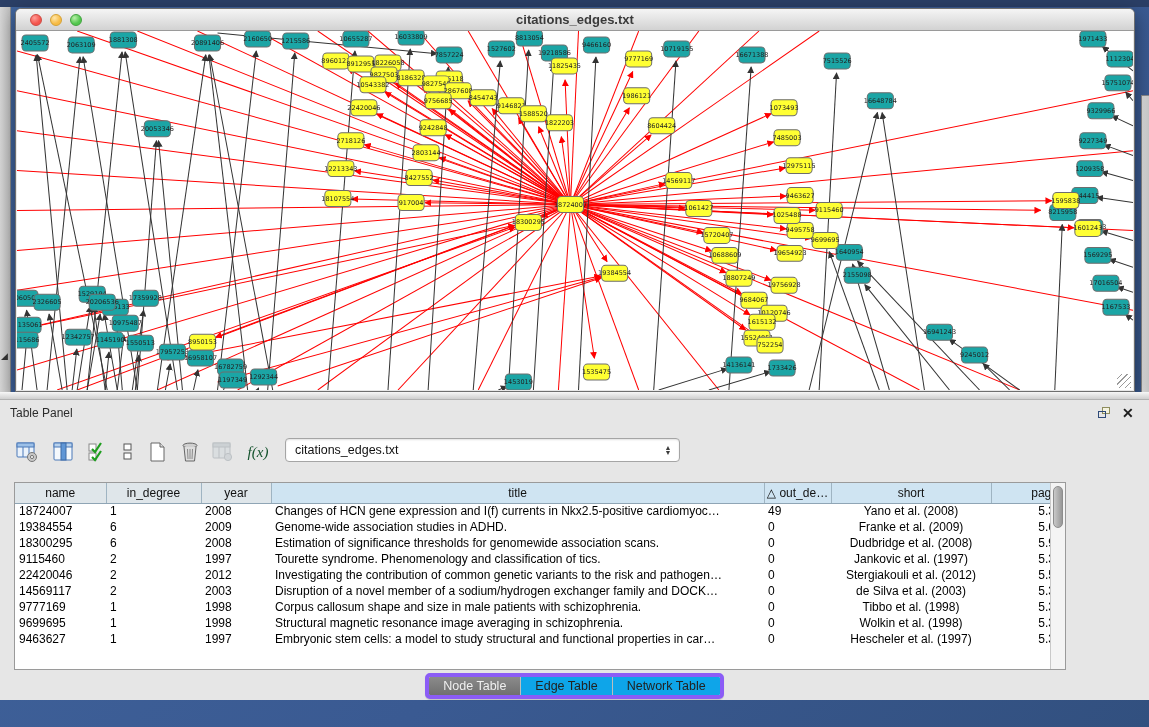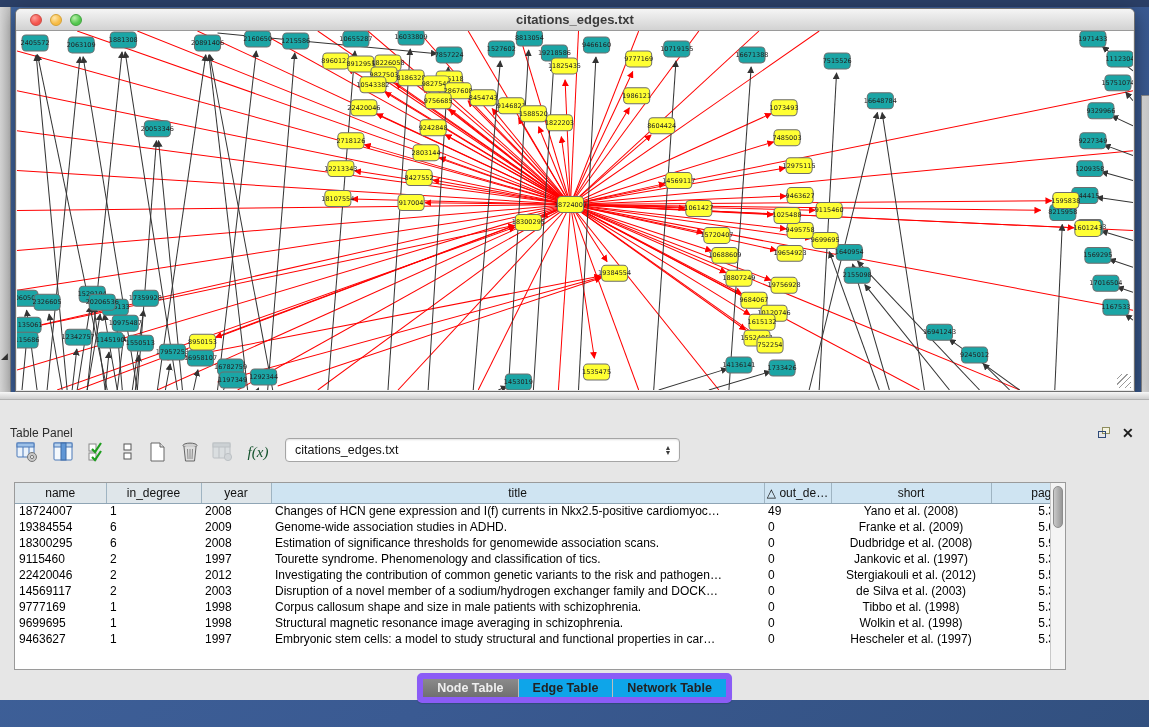--- a/index.html
+++ b/index.html
@@ -30,21 +30,21 @@
   .tl.green  { left:54px; background:radial-gradient(circle at 35% 30%,#b8f0a8,#52c64e 60%); border:1px solid #41a33e; }
   #net-canvas-wrap { position:absolute; left:1px; top:22px; right:1px; bottom:1px; background:#fff; overflow:hidden; }
   #net-canvas { width:100%; height:100%; display:block; }
   #resize-grip { position:absolute; right:2px; bottom:2px; width:14px; height:14px;
     background:repeating-linear-gradient(135deg,transparent 0 3px,#9a9a9a 3px 4px); }
 
   
   #table-panel { position:absolute; left:0; top:392px; width:1149px; height:308px; background:#e6e6e6; }
   #splitter { position:absolute; left:0; top:0; width:100%; height:8px;
     background:linear-gradient(#f7f7f7,#cfcfcf); border-bottom:1px solid #b2b2b2; }
-  #panel-header { position:absolute; left:0; top:8px; width:100%; height:26px;margin-top:20px; }
+  #panel-header { position:absolute; left:0; top:8px; width:100%; height:26px; }
   #panel-header .ptitle { position:absolute; left:10px; top:6px; font-size:12px; color:#2c2c2c; }
   #float-icon { position:absolute; left:1098px; top:7px; width:14px; height:13px; cursor:pointer; }
   #float-icon .sq1 { position:absolute; left:4px; top:0; width:8px; height:7px; border:1px solid #8e8d5e; background:#f4f3e0; }
   #float-icon .sq2 { position:absolute; left:0; top:4px; width:8px; height:7px; border:1px solid #2e4a78; background:transparent; }
   #close-icon { position:absolute; left:1122px; top:5px; font-size:14px; font-weight:bold; color:#1c1c1c; cursor:pointer; }
 
   #toolbar { position:absolute; left:14px; top:42px; height:40px; width:1100px; }
   .tbtn { position:absolute; top:4px; width:26px; height:28px; display:flex; align-items:center; justify-content:center; cursor:pointer; }
   .fx { font-family:Liberation Serif, serif; font-style:italic; font-size:15px; color:#14532d; }
   #table-combo { position:absolute; left:271px; top:4px; width:395px; height:24px; background:#fff;
@@ -64,22 +64,22 @@
   table.grid th.hblue { background:#cfe4f2; }
   table.grid td { height:16px; font-size:12px; color:#000; white-space:nowrap; overflow:hidden;
     padding:0 4px; }
   td.al { text-align:left; } td.ac { text-align:center; }
   #vscroll { position:absolute; right:0; top:0; width:15px; height:100%;
     background:#f4f4f4; border-left:1px solid #c9c9c9; }
   #vscroll .thumb { position:absolute; left:2px; top:3px; width:10px; height:42px; border-radius:6px;
     background:linear-gradient(90deg,#c9c9c9,#989898); border:1px solid #8d8d8d; }
 
   #tabs-row { position:absolute; left:0; top:281px; width:100%; height:22px; text-align:center; }
-  #tabs { display:inline-flex; border:6px solid #8b5cf6; border-radius:5px; overflow:hidden;
-    background:#fff; box-shadow:0 1px 1px rgba(0,0,0,.15);font-weight:bold; }
+  #tabs { display:inline-flex; border:4px solid #8b5cf6; border-radius:5px; overflow:hidden;
+    background:#fff; box-shadow:0 1px 1px rgba(0,0,0,.15); }
   .tab { padding:2px 14px; font-size:12.5px; color:#222; background:#0ea5e9; border-left:1px solid #bdbdbd; cursor:pointer; }
   .tab:first-child { border-left:none; }
   .tab.active { background:linear-gradient(#8b8b8b,#707070); color:#efefef; }
 
   #status-bar { position:absolute; left:0; top:700px; width:1149px; height:27px;
     background:linear-gradient(#e3e3e3,#cfcfcf); border-top:1px solid #9e9e9e; }
   #status-bar .mem { position:absolute; right:46px; top:7px; font-size:11.5px; color:#2a2a2a; }
   #mem-dot { position:absolute; right:24px; top:5px; width:14px; height:14px; border-radius:50%;
     background:radial-gradient(circle at 35% 30%,#9fe67d,#3cb32c 70%); border:1px solid #2c861f; }
 

